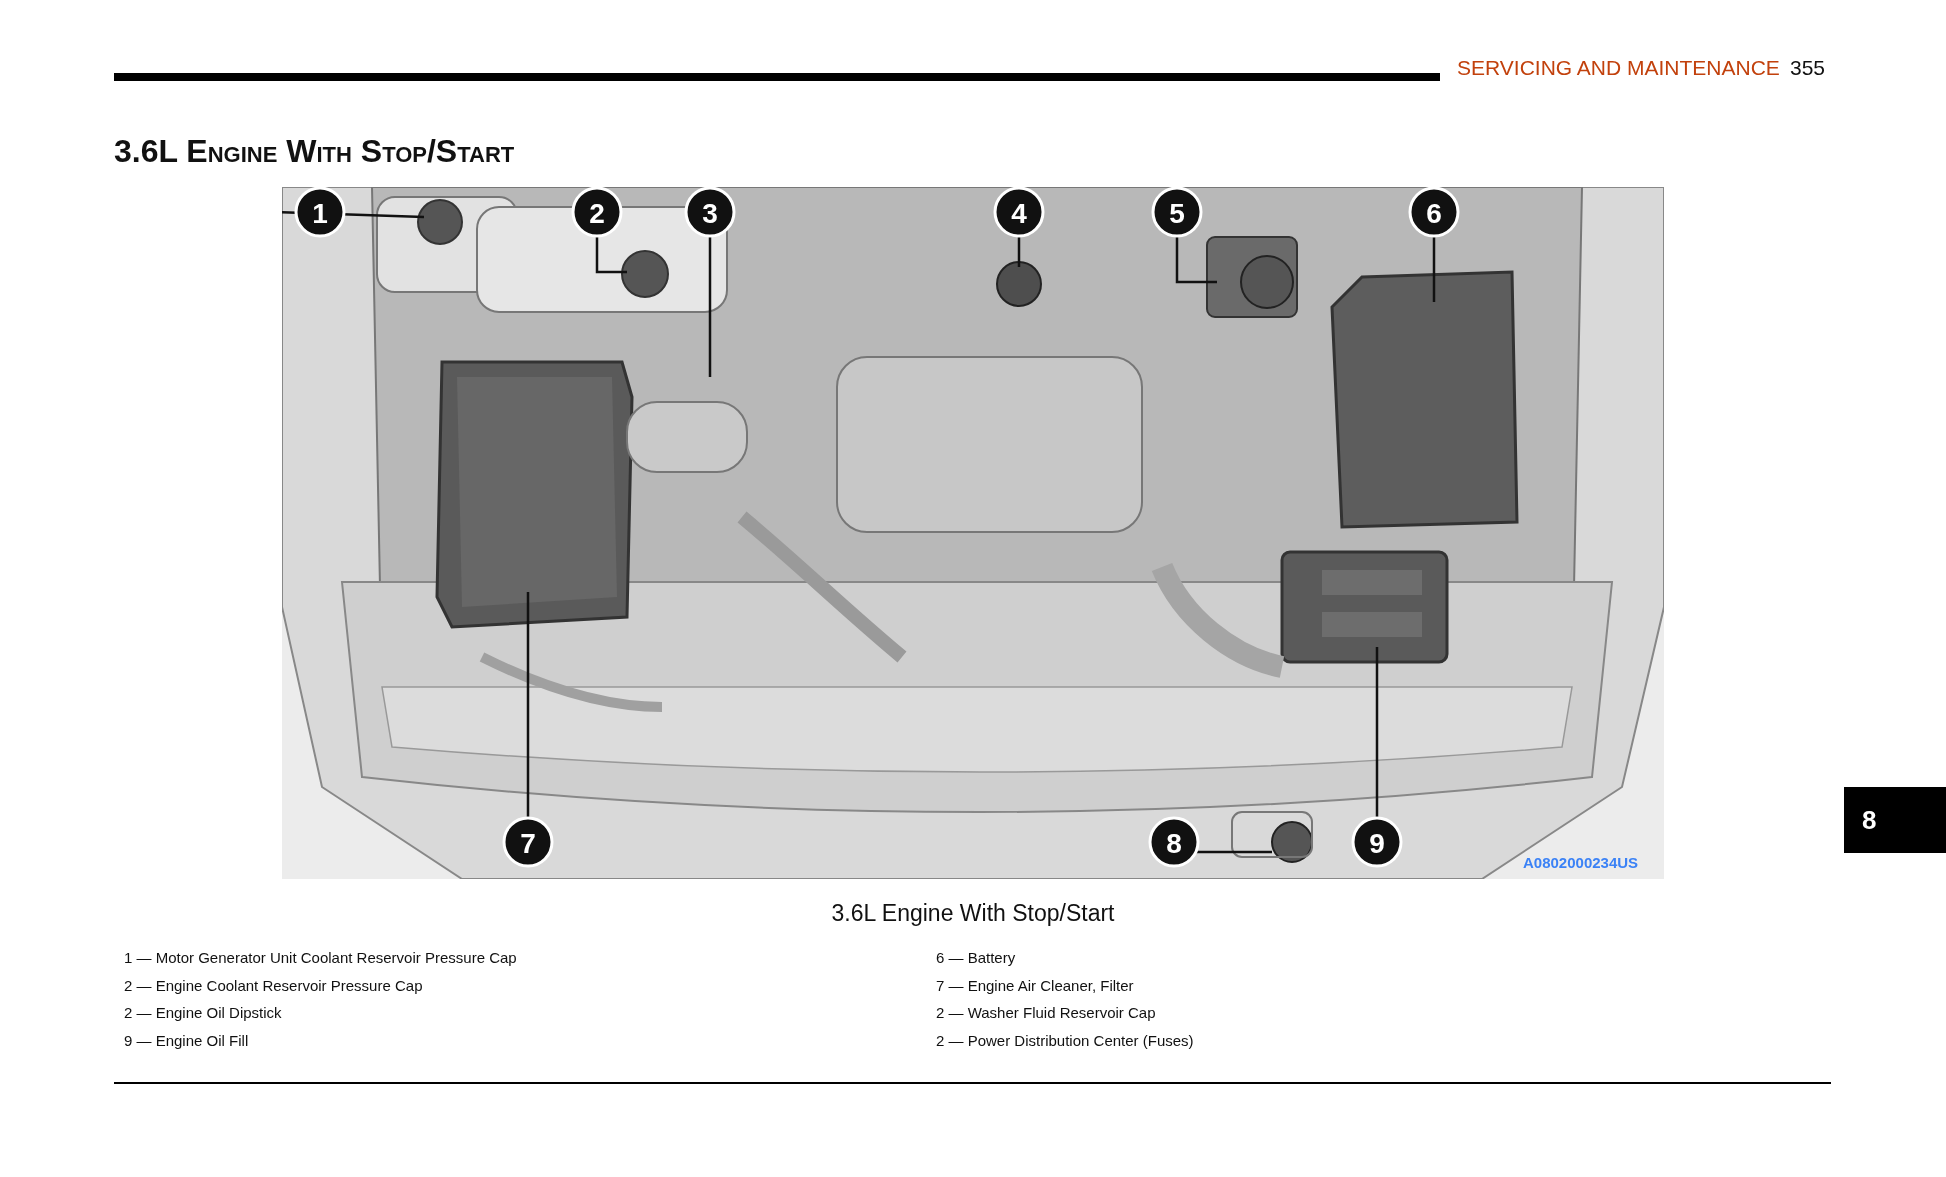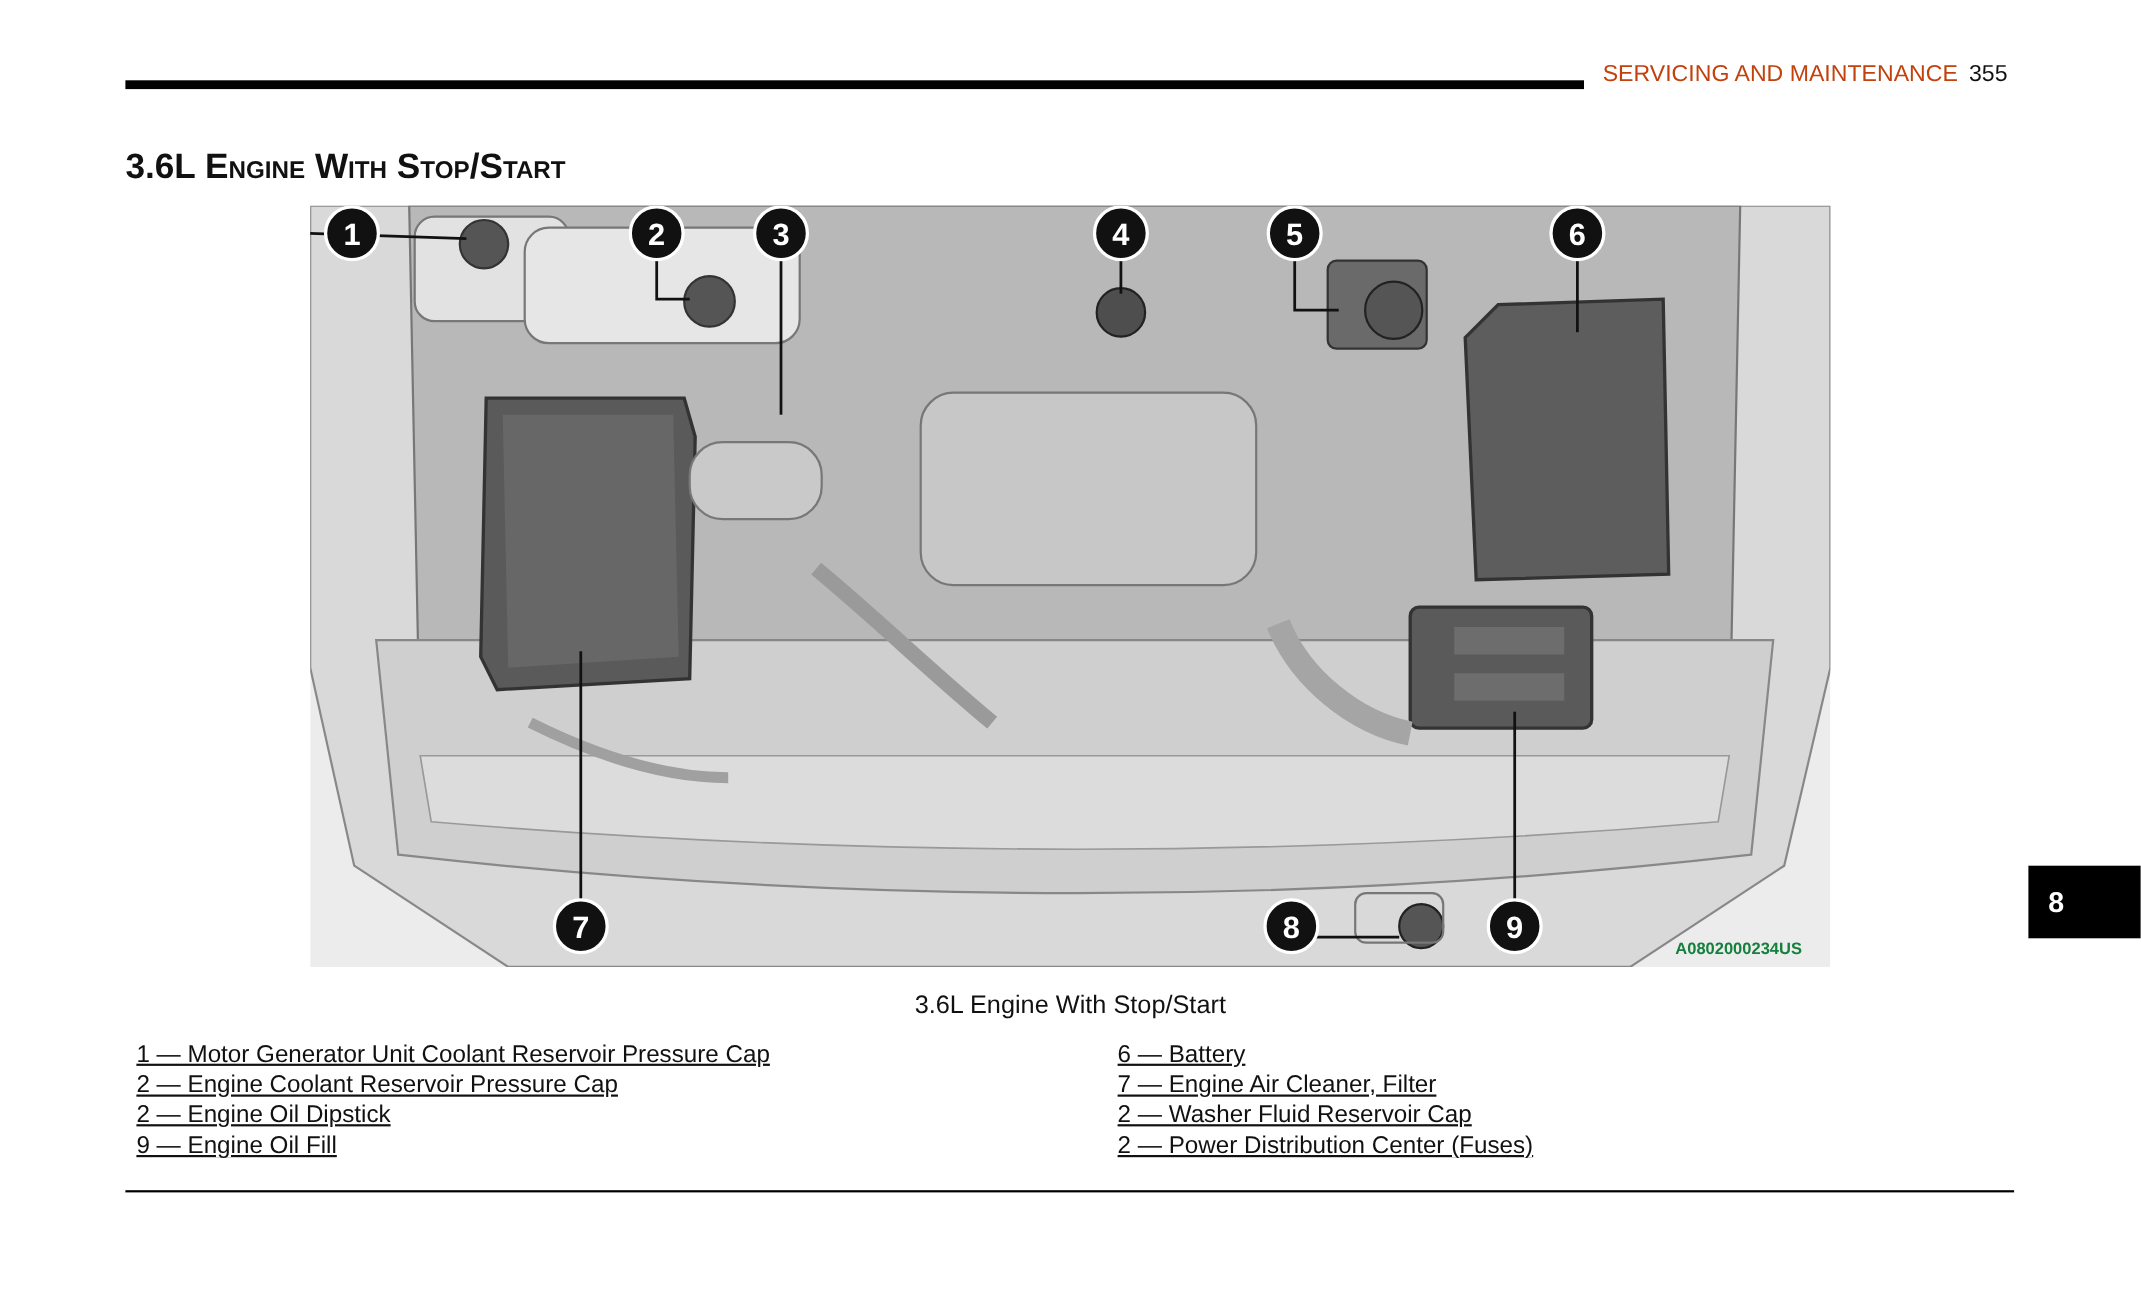--- a/index.html
+++ b/index.html
@@ -3,25 +3,25 @@
 <meta charset="utf-8">
 <style>
   html,body{margin:0;padding:0;background:#fff;}
   body{width:1946px;height:1177px;position:relative;overflow:hidden;font-family:"Liberation Sans",sans-serif;color:#111;}
   .header-rule{position:absolute;left:114px;top:73px;width:1326px;height:8px;background:#000;}
   .header-section{position:absolute;left:1457px;top:56px;font-size:21px;letter-spacing:0;color:#c2410c;}
   .header-page{position:absolute;left:1790px;top:56px;font-size:21px;font-weight:normal;}
   .page-title{position:absolute;left:114px;top:133px;font-size:32px;font-weight:bold;font-variant:small-caps;letter-spacing:0;}
   .figure{position:absolute;left:282px;top:187px;width:1382px;height:692px;}
   .figure svg{width:100%;height:100%;display:block;}
-  .figure-id{position:absolute;left:1523px;top:854px;font-size:15px;font-weight:bold;color:#15803d;}
+  .figure-id{position:absolute;left:1523px;top:854px;font-size:15px;font-weight:bold;color:#3b82f6;}
   .caption{position:absolute;left:0;width:1946px;top:900px;text-align:center;font-size:23px;}
-  .legend{position:absolute;top:944px;font-size:22px;line-height:27.5px;text-decoration:underline;}
+  .legend{position:absolute;top:944px;font-size:15px;line-height:27.5px;}
   .legend.left{left:124px;}
-  .legend.right{left:1016px;}
+  .legend.right{left:936px;}
   .legend div{white-space:nowrap;}
   .bottom-rule{position:absolute;left:114px;top:1082px;width:1717px;height:2px;background:#000;}
   .chapter-tab{position:absolute;left:1844px;top:787px;width:102px;height:66px;background:#000;color:#fff;font-size:26px;font-weight:bold;display:flex;align-items:center;padding-left:18px;box-sizing:border-box;}
   .callout circle{fill:#111;stroke:#fff;stroke-width:3;}
   .callout text{fill:#fff;font-family:"Liberation Sans",sans-serif;font-weight:bold;font-size:28px;text-anchor:middle;dominant-baseline:central;}
   .leader{stroke:#111;stroke-width:2.5;fill:none;}
 </style>
 </head>
 <body>
 

